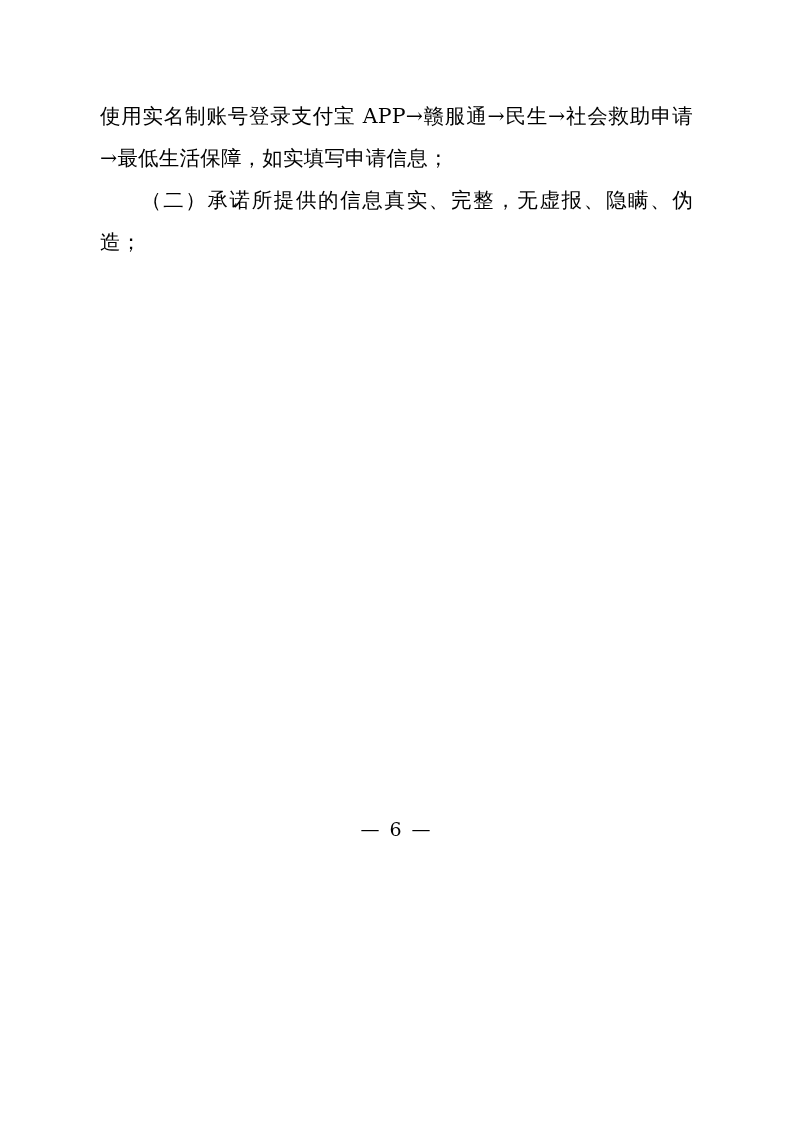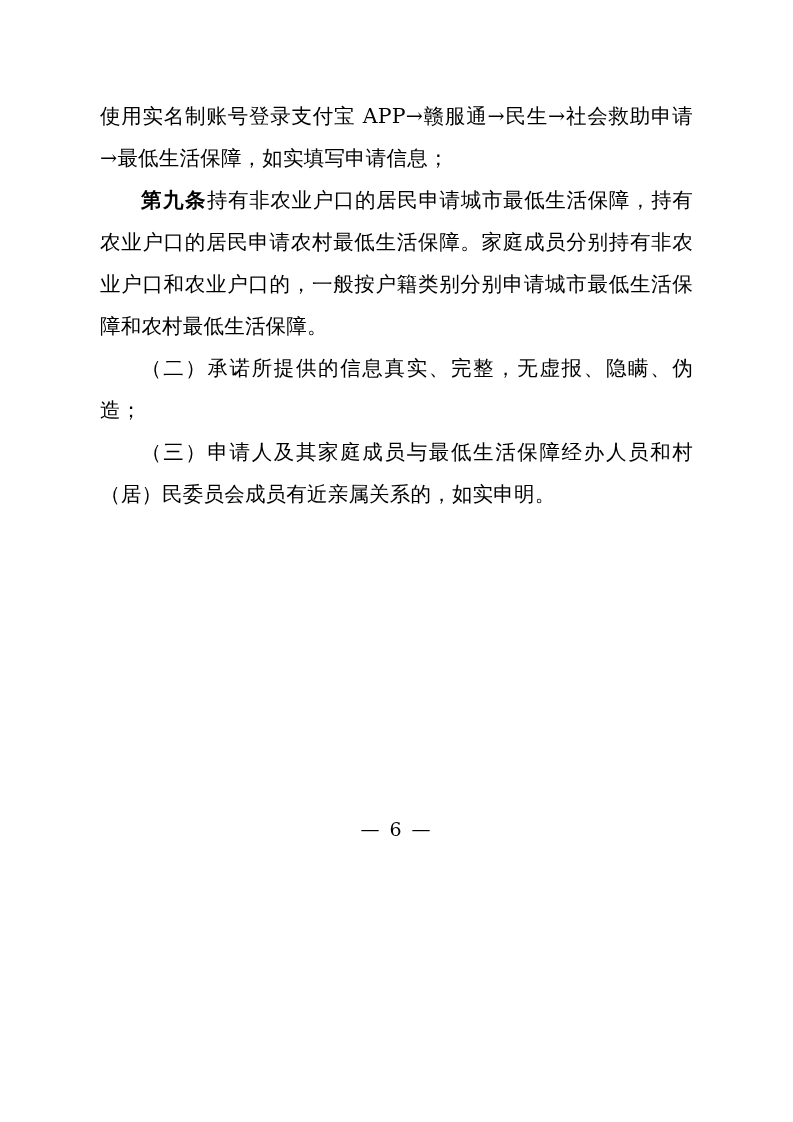--- a/index.html
+++ b/index.html
@@ -60,26 +60,24 @@
 </head>
 <body>
 
 <div class="page">
   <div class="doc-body">
 
     <p class="para noindent">使用实名制账号登录支付宝 APP→赣服通→民生→社会救助申请→最低生活保障，如实填写申请信息；</p>
 
 
 
-    <p class="para indent"><span class="art-label">第九条</span><span>持有非农业户口的居民申请城市最低生活保障，持有农业户口的居民申请农村最低生活保障。家庭成员分别持有非农业户口和农业户口的，一般按户籍类别分别申请城市最低生活保障和农村最低生活保障。</span></p>
 
 
 
 
     <p class="para indent">（二）承诺所提供的信息真实、完整，无虚报、隐瞒、伪造；</p>
 
-    <p class="para indent">（三）申请人及其家庭成员与最低生活保障经办人员和村（居）民委员会成员有近亲属关系的，如实申明。</p>
 
 
   </div>
 
   <div class="footer">— 6 —</div>
 </div>
 
 </body></html>

